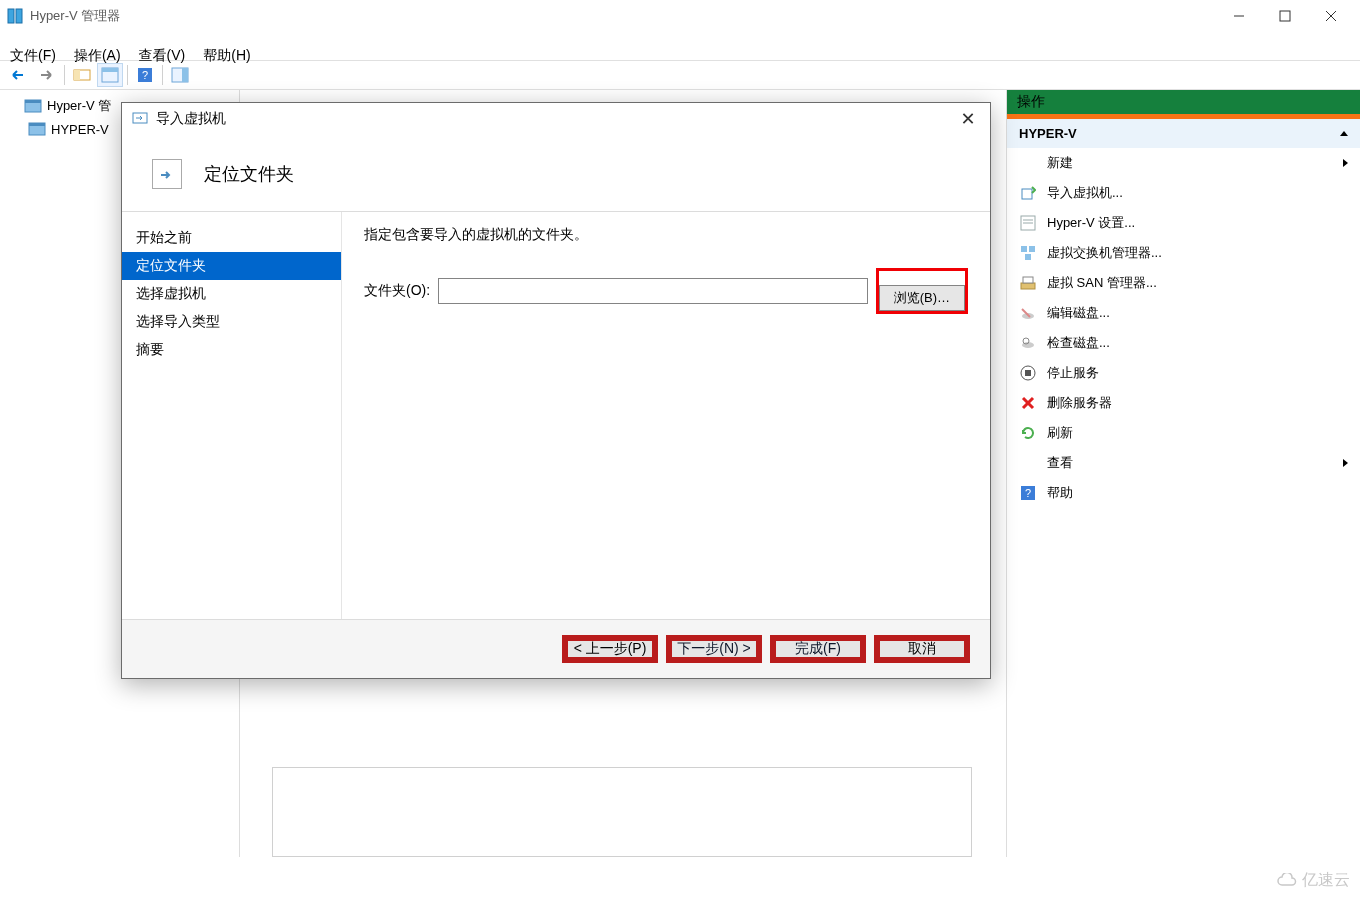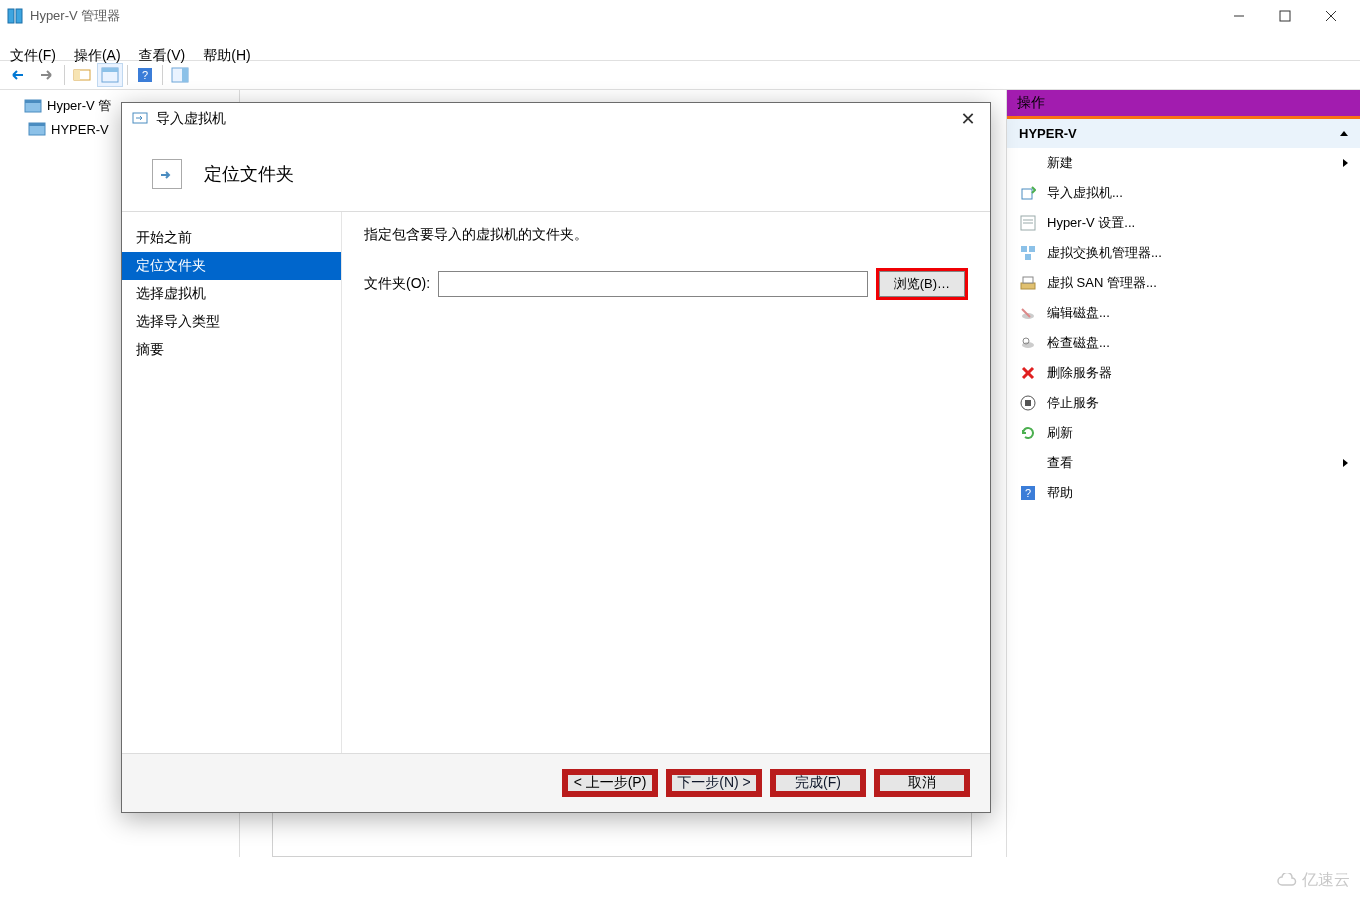--- a/index.html
+++ b/index.html
@@ -28,49 +28,49 @@
 .tree-item { display:flex; align-items:center; padding:3px 24px; gap:5px; }
 .tree-item.child { padding-left:28px; }
 .tree-icon { width:18px; height:16px; display:flex; align-items:center; }
 .tree-label { font-size:13px; }
 
 .center-panel { flex:1; position:relative; background:#fff; }
 .center-bottom-box { position:absolute; left:32px; bottom:0; width:700px; height:90px; border:1px solid #d0d0d0; background:#fff; }
 
 
 .actions-panel { width:354px; border-left:1px solid #ddd; background:#fff; display:flex; flex-direction:column; }
-.actions-header { height:29px; background:#a21caf; display:flex; align-items:center; padding:0 10px; font-size:14px; border-bottom:3px solid #f97316; }
+.actions-header { height:29px; background:#15803d; display:flex; align-items:center; padding:0 10px; font-size:14px; border-bottom:5px solid #f97316; }
 .actions-body { padding:0; background:#fff; }
 .action-server-head { height:29px; background:#eaf3fb; display:flex; align-items:center; justify-content:space-between; padding:0 12px; font-weight:bold; font-size:13px; }
 .action-row { height:30px; display:flex; align-items:center; padding:0 12px; gap:10px; font-size:13px; }
 .action-row .icon { width:18px; height:18px; display:flex; align-items:center; justify-content:center; }
 .chevron-right { border-left:5px solid #000; border-top:4px solid transparent; border-bottom:4px solid transparent; margin-left:auto; }
 .chevron-up { border-bottom:5px solid #000; border-left:4px solid transparent; border-right:4px solid transparent; }
 
 
-.dialog { position:absolute; left:121px; top:102px; width:870px; height:711px; background:#fff; border:1px solid #6b6b6b; box-shadow:0 6px 24px rgba(0,0,0,.3); z-index:100; display:flex; flex-direction:column; }
+.dialog { position:absolute; left:121px; top:102px; width:870px; height:577px; background:#fff; border:1px solid #6b6b6b; box-shadow:0 6px 24px rgba(0,0,0,.3); z-index:100; display:flex; flex-direction:column; }
 .dialog-titlebar { height:32px; display:flex; align-items:center; padding:0 10px; background:#fff; }
 .dialog-title-icon { width:18px; height:18px; margin-right:6px; display:flex; }
 .dialog-title { font-size:14px; }
 .dialog-close { margin-left:auto; font-size:18px; color:#333; width:24px; text-align:center; }
 
 .dialog-head { padding:24px 30px 22px 30px; display:flex; align-items:center; gap:22px; }
 .dialog-head-icon { width:30px; height:30px; border:1px solid #aaa; display:flex; align-items:center; justify-content:center; }
 .dialog-head-title { font-size:18px; }
 
 .dialog-body { flex:1; display:flex; border-top:1px solid #dcdcdc; border-bottom:1px solid #dcdcdc; }
 .dialog-nav { width:220px; border-right:1px solid #e5e5e5; padding:12px 0; }
 .dialog-nav-item { padding:5px 14px; font-size:14px; color:#000; }
 .dialog-nav-item.selected { background:#0066cc; color:#fff; }
 .dialog-content { flex:1; padding:14px 22px; }
 .content-desc { font-size:14px; margin-bottom:24px; }
 .field-row { display:flex; align-items:center; gap:8px; }
 .field-label { font-size:14px; }
 .text-input { flex:1; height:26px; border:1px solid #848484; padding:0 4px; font-size:13px; }
-.browse-btn { height:26px; padding:0 14px; border:1px solid #848484; background:#e6e6e6; font-size:13px; }
+.browse-btn { height:26px; padding:0 14px; border:1px solid #848484; background:#e6e6e6; font-size:13px;margin-top:14px; }
 .browse-wrap { border:3px solid #f00004; padding:0; }
 
 .dialog-footer { height:58px; display:flex; align-items:center; justify-content:flex-end; padding:0 20px; gap:8px; background:#f5f5f5; }
 .wiz-btn { width:96px; height:28px; border:6px solid #b91c1c; background:#e6e6e6; font-size:14px; display:flex; align-items:center; justify-content:center; }
 .wiz-btn.disabled { color:#0f172a; }
 
 .watermark { position:absolute; right:10px; bottom:6px; font-size:16px; color:#c8c8c8; display:flex; align-items:center; gap:4px; }
 
 
 svg { display:block; }
@@ -245,34 +245,34 @@
             <svg width="16" height="16">
               <ellipse cx="8" cy="10" rx="6" ry="3" fill="#ccc"></ellipse>
               <circle cx="6" cy="6" r="3" fill="none" stroke="#888"></circle>
             </svg>
           </span>
         <span>检查磁盘...</span>
       </div>
       <div class="action-row">
         <span class="icon">
             <svg width="16" height="16">
+              <circle cx="8" cy="8" r="7" fill="none" stroke="#555"></circle>
+              <rect x="5" y="5" width="6" height="6" fill="#555"></rect>
+            </svg>
+          </span>
+        <span>停止服务</span>
+      </div>
+      <div class="action-row">
+        <span class="icon">
+            <svg width="16" height="16">
               <line x1="3" y1="3" x2="13" y2="13" stroke="#e02020" stroke-width="3"></line>
               <line x1="13" y1="3" x2="3" y2="13" stroke="#e02020" stroke-width="3"></line>
             </svg>
           </span>
         <span>删除服务器</span>
-      </div>
-      <div class="action-row">
-        <span class="icon">
-            <svg width="16" height="16">
-              <circle cx="8" cy="8" r="7" fill="none" stroke="#555"></circle>
-              <rect x="5" y="5" width="6" height="6" fill="#555"></rect>
-            </svg>
-          </span>
-        <span>停止服务</span>
       </div>
       <div class="action-row">
         <span class="icon">
             <svg width="16" height="16">
               <path d="M3 8 A5 5 0 1 1 5 12" fill="none" stroke="#4caf50" stroke-width="2"></path>
               <path d="M3 5 L3 8 L6 8" fill="none" stroke="#4caf50" stroke-width="2"></path>
             </svg>
           </span>
         <span>刷新</span>
       </div>

